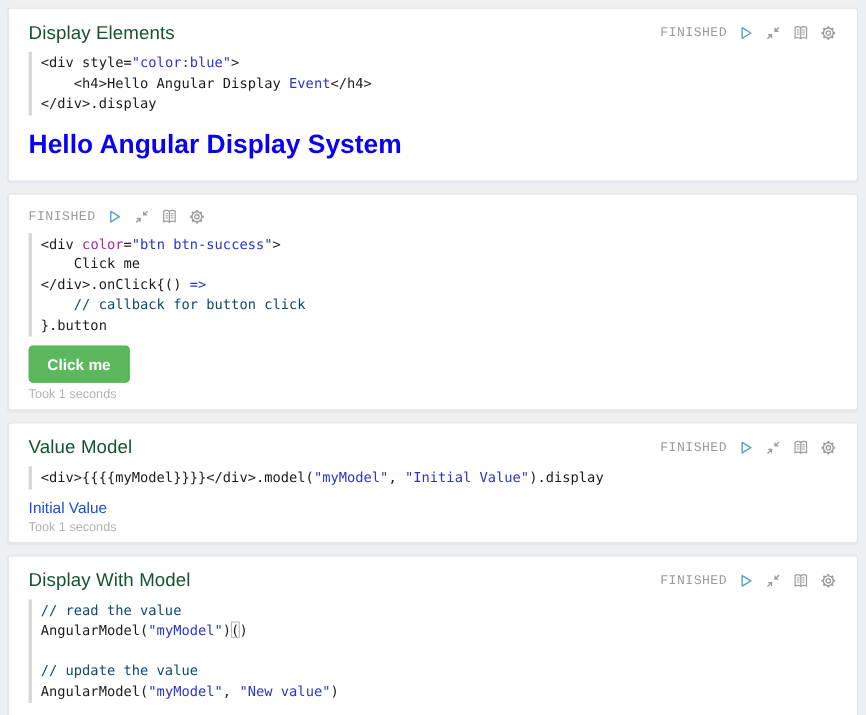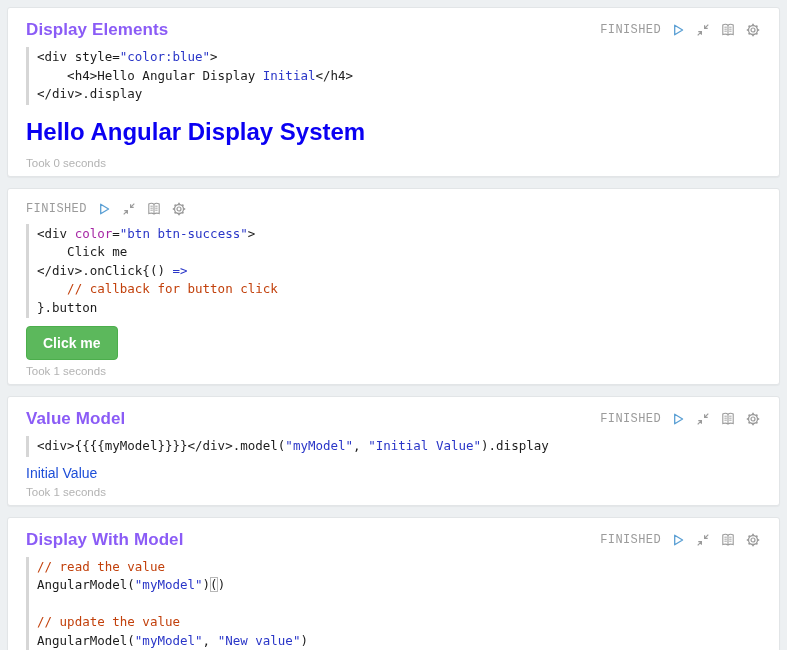--- a/index.html
+++ b/index.html
@@ -1,31 +1,31 @@
 <!DOCTYPE html>
 <html><head>
 <meta charset="utf-8">
 <style>
   html,body{margin:0;padding:0;width:787px;height:650px;overflow:hidden;
     background:#edf0f2;font-family:"Liberation Sans",sans-serif;}
   .page{padding:7px;display:flex;flex-direction:column;gap:11px;}
   .cell{background:#fff;border:1px solid #e2e5e7;border-radius:3px;
     padding:12px 18px 7px 18px;box-shadow:0 1px 1px rgba(0,0,0,.04);}
   .cell-header{display:flex;justify-content:space-between;align-items:center;margin-bottom:7px;}
-  .cell-title{font-size:17px;font-weight:bold;color:#8b5cf6;margin:0;letter-spacing:.1px;}
+  .cell-title{font-size:17px;font-weight:normal;color:#14532d;margin:0;letter-spacing:.1px;}
   .controls{display:flex;align-items:center;gap:9px;font-family:Liberation Mono, monospace;}
   .status{color:#9b9b9b;font-size:12px;letter-spacing:.4px;}
   .icon-btn{width:16px;height:16px;display:inline-flex;align-items:center;justify-content:center;cursor:pointer;}
   .icon-btn svg{display:block;}
   .code{font-family:"DejaVu Sans Mono","Liberation Mono",monospace;font-size:12.5px;
     line-height:18.5px;color:#1c1c1c;border-left:3px solid #d6d6d6;padding:1px 0 1px 8px;
     margin:2px 0 8px 0;white-space:pre;}
   .tok-str,.tok-type,.tok-op{color:#2a36c8;}
   .tok-kw{color:#a626a4;}
-  .tok-cmt{color:#c2410c;}
+  .tok-cmt{color:#0c4a6e;}
   .tok-match{outline:1px solid #b8b8b8;outline-offset:-1px;}
   .out-heading{color:#0a00f2;font-weight:bold;font-size:24px;margin:13px 0 11px 0;}
   .out-btn-wrap{margin:5px 0 1px 0;}
   .btn-success{background:#5cb85c;border:1px solid #4cae4c;color:#fff;font-weight:bold;
     font-size:14px;font-family:"Liberation Sans",sans-serif;border-radius:4px;
     padding:8px 16px;cursor:pointer;}
   .out-text{font-size:14px;color:#1d4ed8;margin:3px 0 1px 0;}
   .took{color:#b3b3b3;font-size:11.5px;margin-top:5px;}
 </style>
 </head>
@@ -68,25 +68,24 @@
               <path d="M11.2 11.2 L12.4 12.4"></path>
                 <path d="M4.8 4.8 L3.6 3.6"></path>
               <path d="M11.2 4.8 L12.4 3.6"></path>
                 <path d="M4.8 11.2 L3.6 12.4"></path>
             </g>
           </svg>
         </span>
       </div>
     </div>
     <pre class="code"><span class="tok-plain">&lt;div style=</span><span class="tok-str">"color:blue"</span><span class="tok-plain">&gt;</span>
-<span class="tok-plain">    &lt;h4&gt;Hello Angular Display </span><span class="tok-type">Initial</span><span class="tok-plain">&lt;/h4&gt;</span>
+<span class="tok-plain">    &lt;h4&gt;Hello Angular Display </span><span class="tok-type">Event</span><span class="tok-plain">&lt;/h4&gt;</span>
 <span class="tok-plain">&lt;/div&gt;.display</span></pre>
     <h4 class="out-heading">Hello Angular Display System</h4>
 
-    <div class="took">Took 0 seconds</div>
   </section>
 
   <section class="cell">
     <div class="cell-header">
       <div class="controls">
         <span class="status">FINISHED</span>
         <span class="icon-btn">
           <svg width="16" height="16" viewBox="0 0 16 16">
             <path d="M4.7 3.2 L12.6 8 L4.7 12.8 Z" fill="none" stroke="#5a9fd4" stroke-width="1.3" stroke-linejoin="round"></path>
           </svg>

